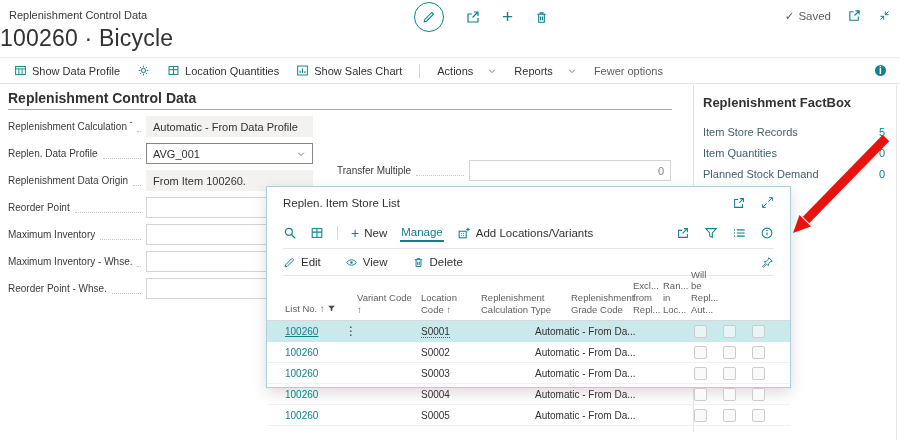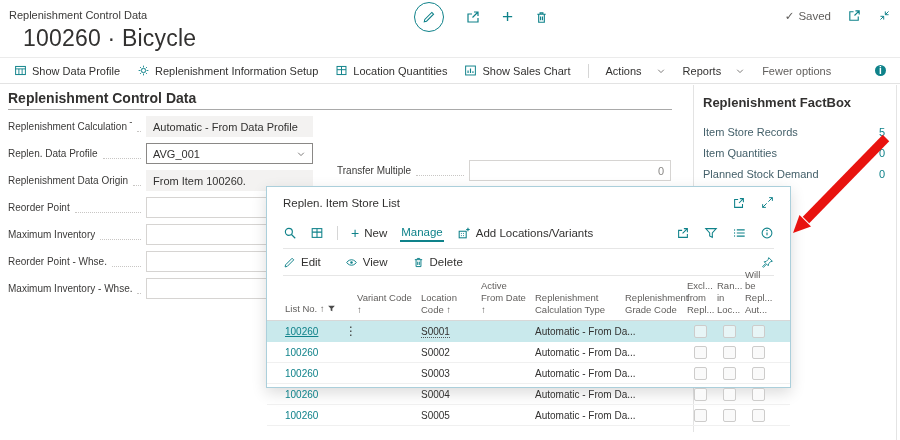--- a/index.html
+++ b/index.html
@@ -13,21 +13,21 @@
   .teal{color:#0f828a;}
   .gray{color:#605e5c;}
 
   
   .breadcrumb{position:absolute;left:9px;top:9px;font-size:11px;color:#3b3a39;cursor:pointer;}
   .tb-icons{position:absolute;left:414px;top:2px;display:flex;align-items:center;gap:21px;}
   .pencil-circle{width:28px;height:28px;border:1.4px solid #0f828a;border-radius:50%;
     display:flex;align-items:center;justify-content:center;}
   .tb-right{position:absolute;right:9px;top:8px;display:flex;align-items:center;gap:16px;}
   .saved{display:flex;align-items:center;gap:4px;color:#605e5c;font-size:11.5px;}
-  .page-title{position:absolute;left:23px;top:25px;font-size:23px;font-weight:300;color:#323130;letter-spacing:.2px;}
+  .page-title{position:absolute;left:0;top:25px;font-size:23px;font-weight:300;color:#323130;letter-spacing:.2px;}
   .hr1{position:absolute;left:0;top:57px;width:900px;height:1px;background:#ebebeb;}
 
   
   .actionbar{position:absolute;left:0;top:58px;width:900px;height:26px;display:flex;align-items:center;
     padding:0 14px;box-sizing:border-box;gap:17px;border-bottom:1px solid #e3e3e3;font-size:11px;}
   .ab-item{display:flex;align-items:center;gap:5px;color:#323130;cursor:pointer;white-space:nowrap;}
   .ab-sep{width:1px;height:14px;background:#d6d6d6;}
   .ab-menu{display:flex;align-items:center;gap:14px;color:#323130;cursor:pointer;}
   .ab-fewer{color:#605e5c;cursor:pointer;}
   .info-dot{margin-left:auto;width:11px;height:11px;border-radius:50%;background:#0f828a;color:#fff;
@@ -209,21 +209,20 @@
   <div class="ab-item">
     <svg class="ic teal" width="13" height="13">
         <use href="#s-table"></use>
       </svg>
     <span>Show Data Profile</span>
   </div>
   <div class="ab-item">
     <svg class="ic teal" width="13" height="13">
         <use href="#s-gear"></use>
       </svg>
-    <span>Replenishment Information Setup</span>
   </div>
   <div class="ab-item">
     <svg class="ic teal" width="13" height="13">
         <use href="#s-grid"></use>
       </svg>
     <span>Location Quantities</span>
   </div>
   <div class="ab-item">
     <svg class="ic teal" width="13" height="13">
         <use href="#s-chart"></use>
@@ -275,26 +274,26 @@
     <span class="flabel">Reorder Point</span>
     <span class="leaders"></span>
     <div class="fctrl inp"></div>
   </div>
   <div class="frow">
     <span class="flabel">Maximum Inventory</span>
     <span class="leaders"></span>
     <div class="fctrl inp"></div>
   </div>
   <div class="frow">
+    <span class="flabel">Maximum Inventory - Whse.</span>
+    <span class="leaders"></span>
+    <div class="fctrl inp"></div>
+  </div>
+  <div class="frow">
     <span class="flabel">Reorder Point - Whse.</span>
-    <span class="leaders"></span>
-    <div class="fctrl inp"></div>
-  </div>
-  <div class="frow">
-    <span class="flabel">Maximum Inventory - Whse.</span>
     <span class="leaders"></span>
     <div class="fctrl inp"></div>
   </div>
 </div>
 
 <div class="col-mid">
   <div class="frow">
     <span class="flabel">Transfer Multiple</span>
     <span class="leaders"></span>
     <div class="fctrl inp num">0</div>
@@ -409,21 +408,20 @@
   <div class="dlg-sep"></div>
 
   <div class="gridhead">
     <div class="hc c1">
       <span>List No. ↑</span><span class="funnel-inline"><svg class="ic" width="9" height="9" style="display:inline-block;color:#4a4a4a">
             <use href="#s-funnel-f"></use>
           </svg></span>
     </div>
     <div class="hc c2">Variant Code ↑</div>
     <div class="hc c3">Location Code ↑</div>
-    <div class="hc c4">Active From Date ↑</div>
     <div class="hc c5">Replenishment Calculation Type</div>
     <div class="hc c6">Replenishment Grade Code</div>
     <div class="hc c7">Excl... from Repl...</div>
     <div class="hc c8">Ran... in Loc...</div>
     <div class="hc c9">Will be Repl... Aut...</div>
   </div>
 
   <div class="grow selected">
     <div class="cell c1"><span class="itemlink">100260</span></div>
     <div class="cell c2"><span class="more-v">⋮</span></div>

